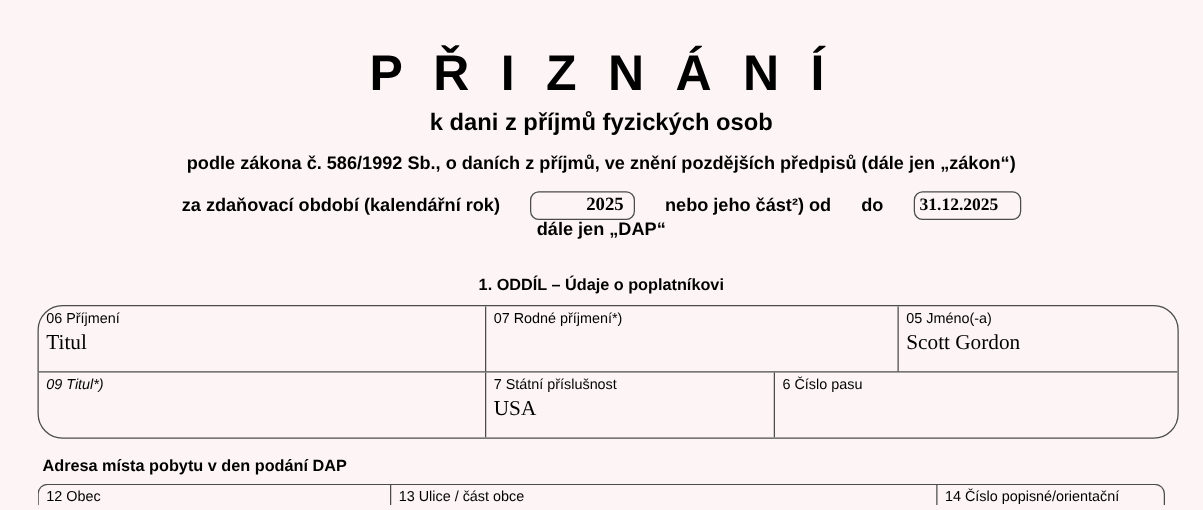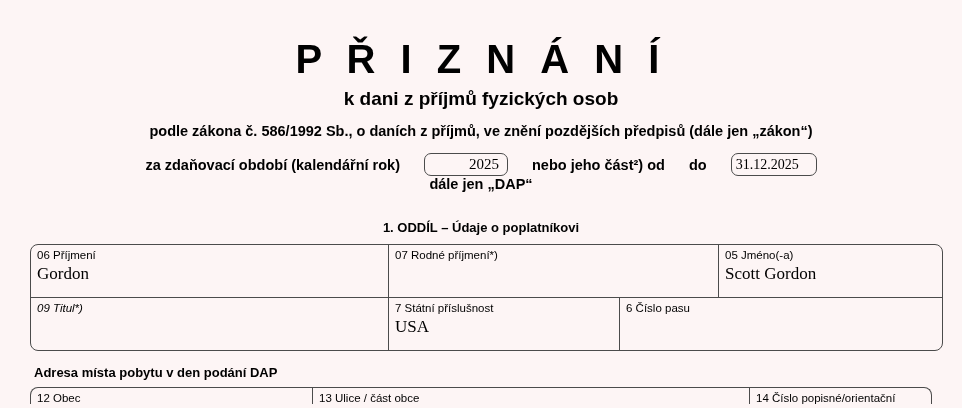--- a/index.html
+++ b/index.html
@@ -62,21 +62,21 @@
   .entrybox {
     display: inline-flex;
     align-items: center;
     justify-content: flex-end;
     border: 1px solid #4b4b4b;
     border-radius: 7px;
     background: transparent;
     height: 21px;
     padding: 0 8px;
     font-family: "Liberation Serif", serif;
-    font-weight: normal;
+    font-weight: bold;
     font-size: 15px;
   }
   .entrybox.year { width: 66px; }
   .entrybox.date {
     width: 76px;
     justify-content: flex-start;
     padding: 0 4px;
     font-size: 14px;
   }
 
@@ -85,21 +85,21 @@
     text-align: center;
     font-size: 13px;
     font-weight: bold;
     margin-top: 28px;
   }
 
   
   .tablewrap {
     margin: 9px 19px 0 30px;
     border: 1px solid #4b4b4b;
-    border-radius: 8px;
+    border-radius: 20px;
     overflow: hidden;
   }
   .trow {
     display: flex;
     border-bottom: 1px solid #4b4b4b;
   }
   .trow:last-child { border-bottom: none; }
   .tcell {
     border-right: 1px solid #4b4b4b;
     padding: 3px 6px 2px 6px;
@@ -154,21 +154,21 @@
   </div>
 
   <div class="dapline">dále jen „DAP“</div>
 
   <div class="section-heading">1. ODDÍL – Údaje o poplatníkovi</div>
 
   <div class="tablewrap">
     <div class="trow">
       <div class="tcell" style="width:358px;">
         <div class="clabel">06 Příjmení</div>
-        <div class="cvalue">Gordon</div>
+        <div class="cvalue">Titul</div>
       </div>
       <div class="tcell" style="width:330px;">
         <div class="clabel">07 Rodné příjmení*)</div>
         <div class="cvalue"></div>
       </div>
       <div class="tcell" style="width:214px;">
         <div class="clabel">05 Jméno(-a)</div>
         <div class="cvalue">Scott Gordon</div>
       </div>
     </div>

